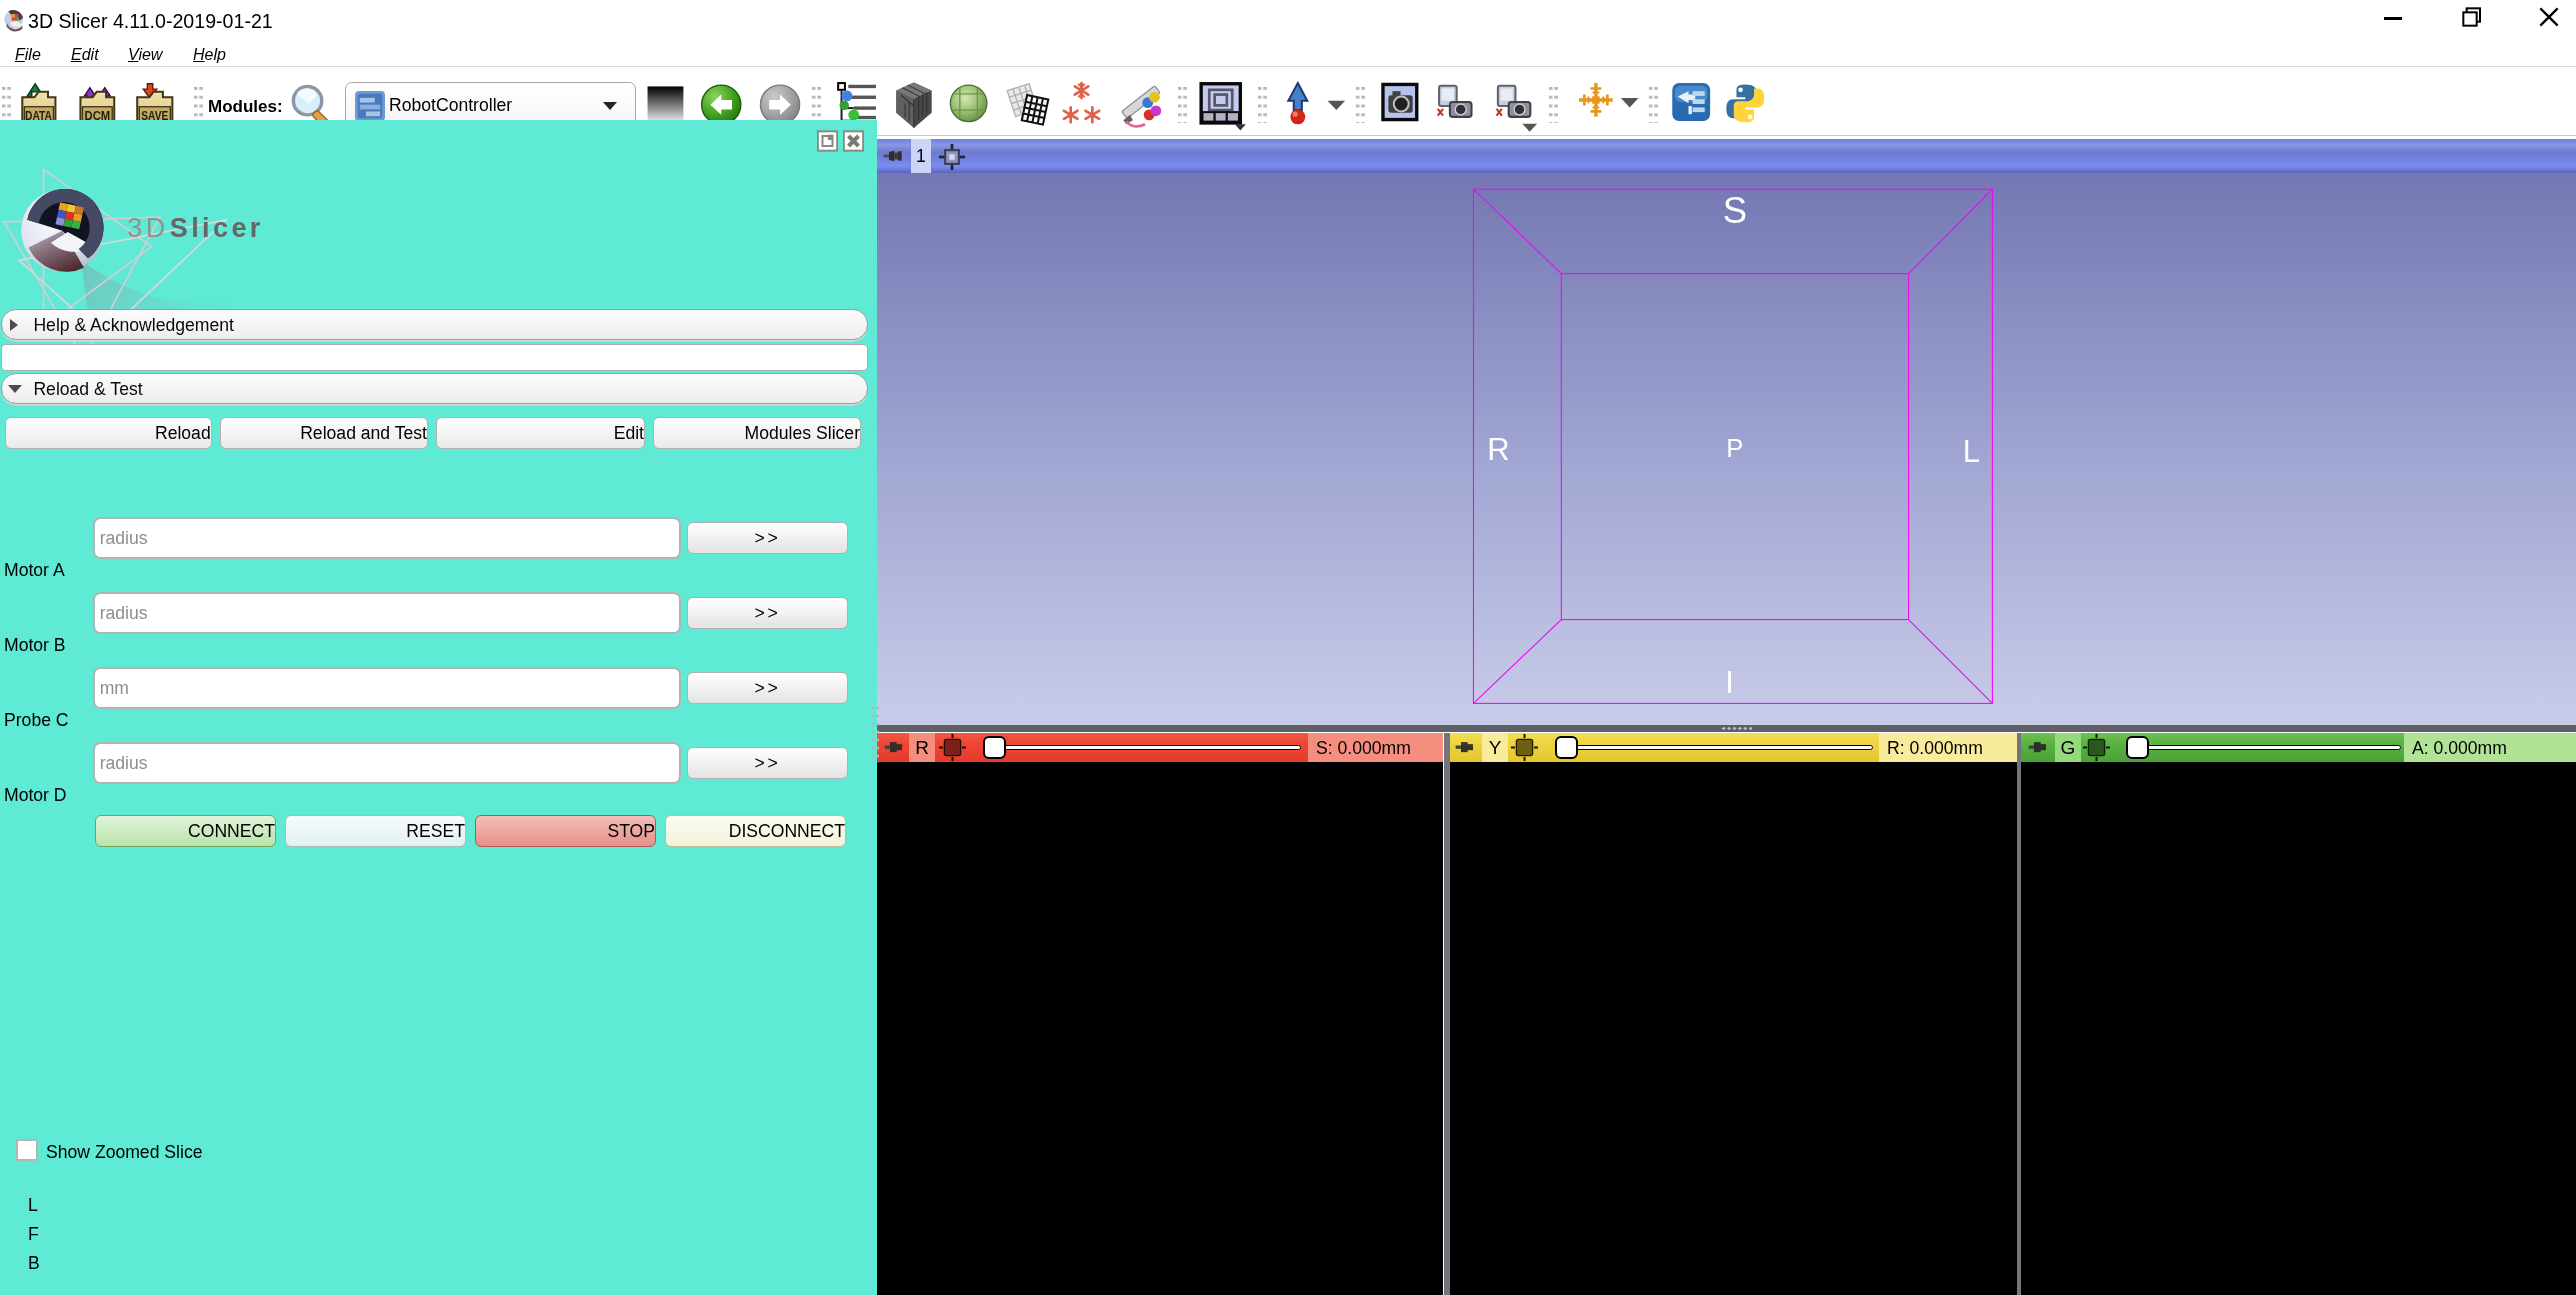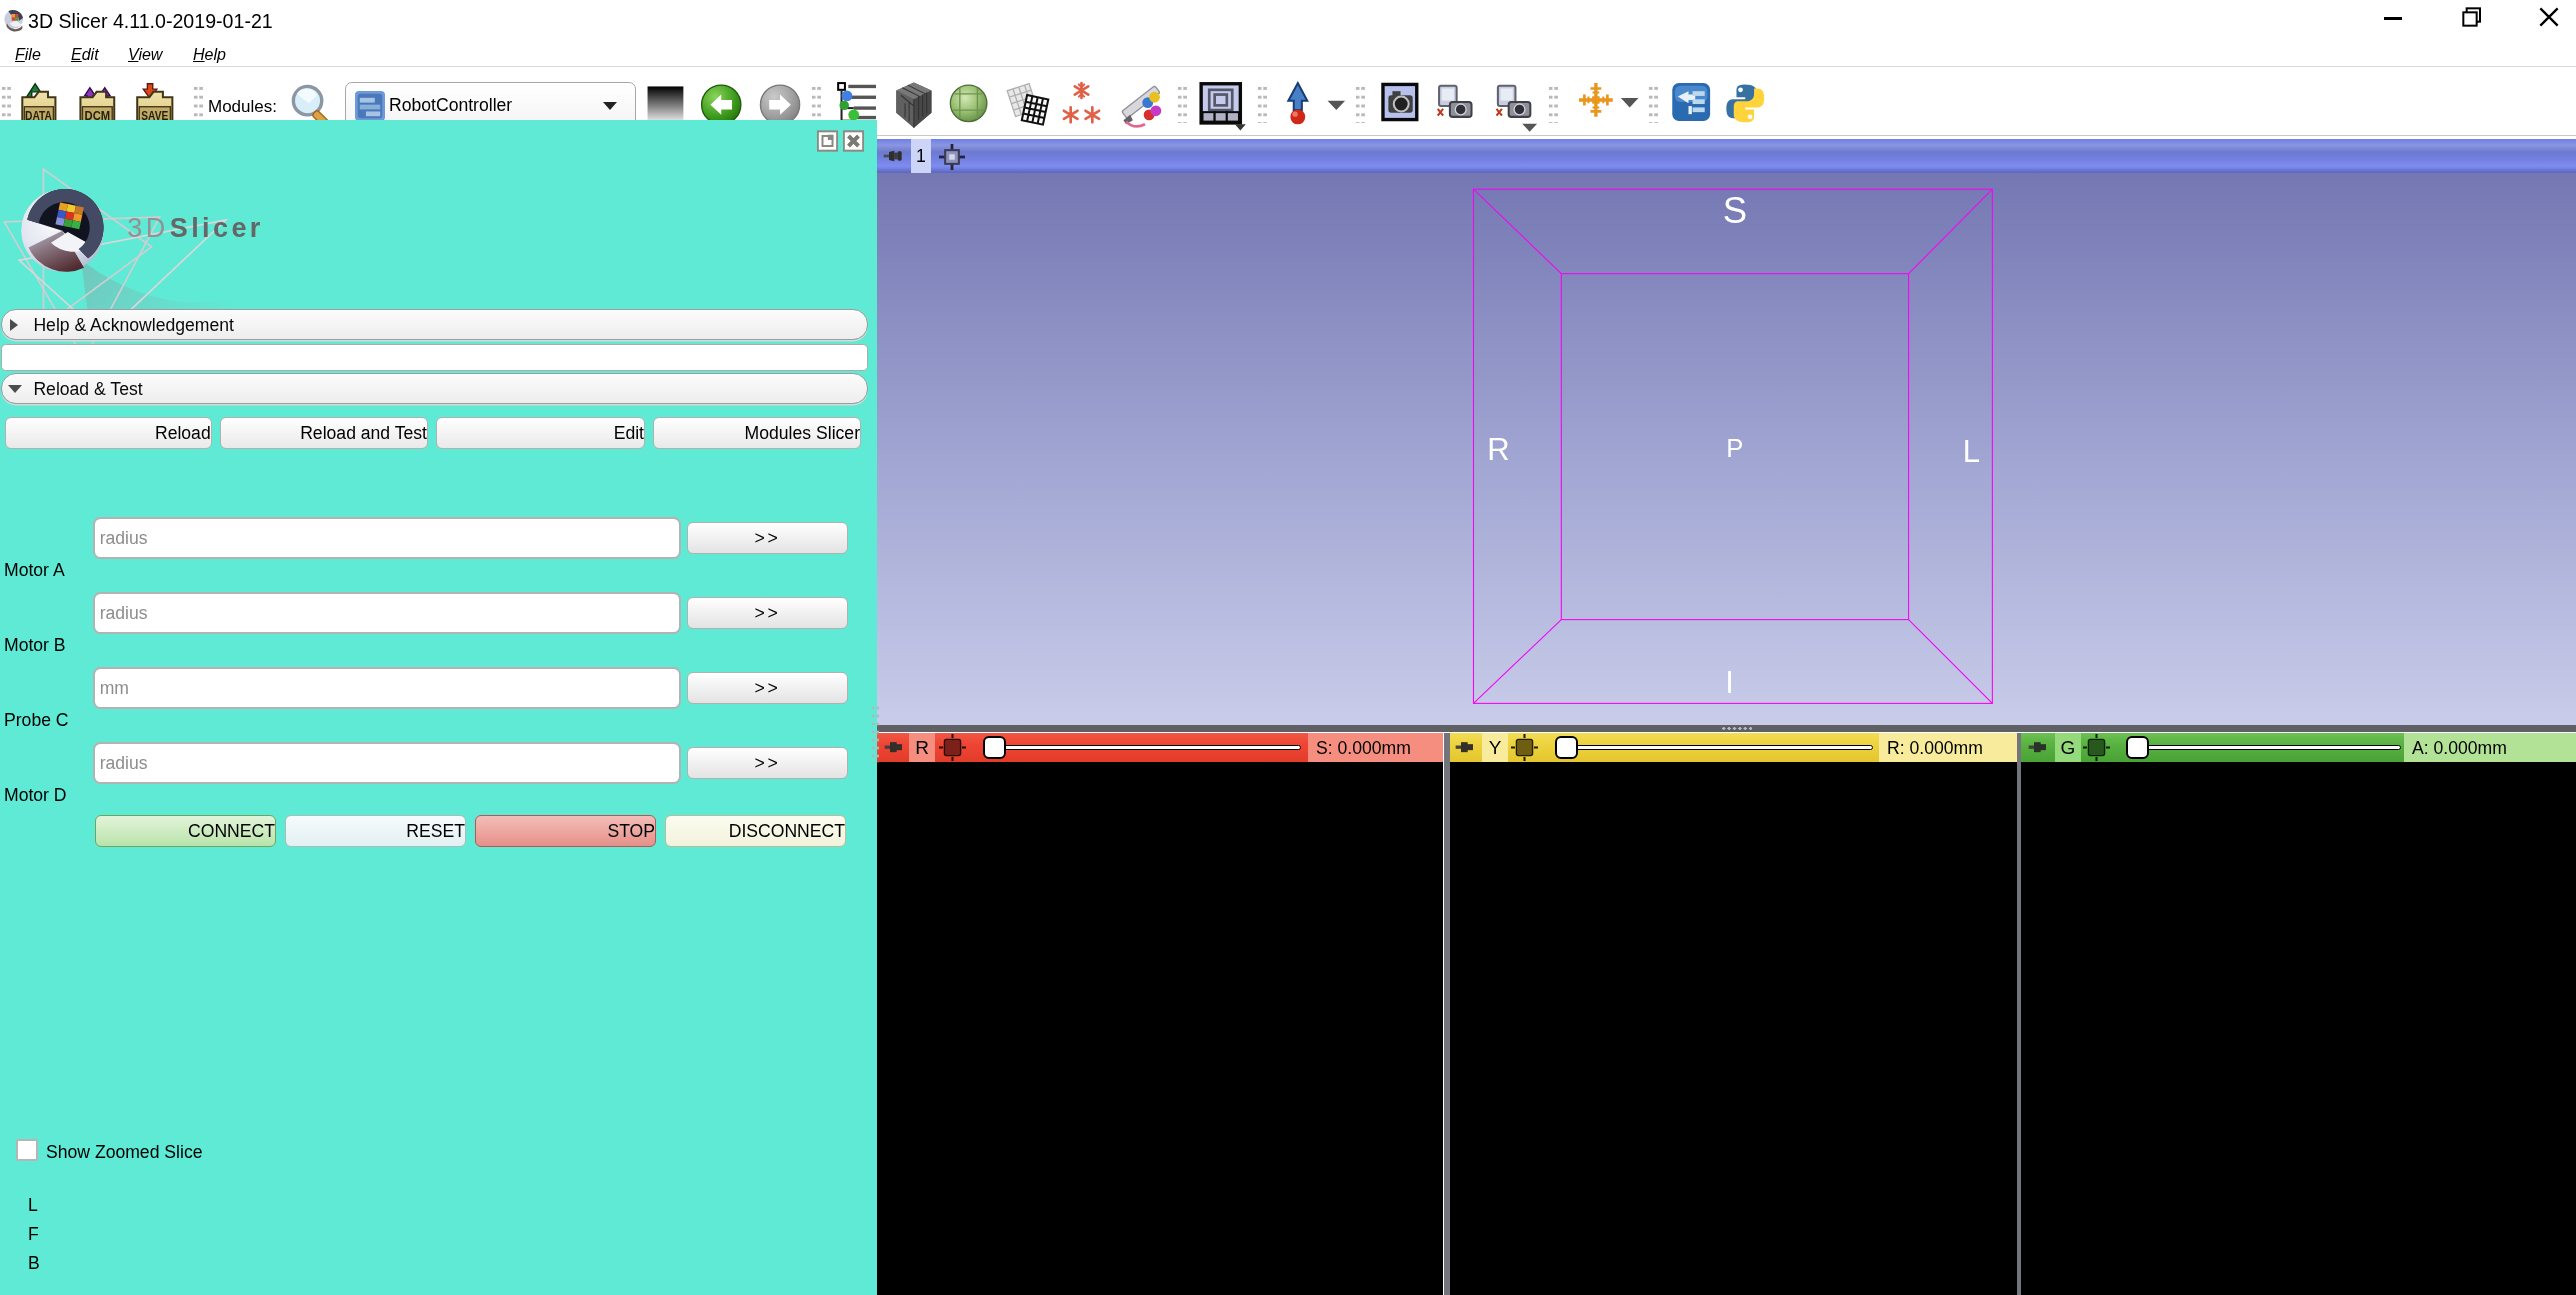--- a/index.html
+++ b/index.html
@@ -15,21 +15,21 @@
 #menubar { position:absolute; left:0; top:41px; width:2576px; height:26px; background:#fff;
   border-bottom:1.4px solid #d9d9d9; font-size:16px; }
 #menubar span.mi { position:absolute; top:4.7px;font-style:italic; }
 
 
 #toolbar { position:absolute; left:0; top:68px; width:2576px; height:68px; background:#fff;
   border-bottom:1.4px solid #c9c9c9; }
 .grip { position:absolute; top:16px; width:10.8px; height:39px;
   background-image:radial-gradient(circle, #b9b9b9 1.7px, transparent 2px);
   background-size:5.4px 8.8px; background-position:0 0; }
-.tlabel { position:absolute; font-size:17px; color:#000; }
+.tlabel { position:absolute; font-size:17px; color:#000;font-weight:bold; }
 
 
 #combo { position:absolute; left:345px; top:13.5px; width:291px; height:47px;
   border:1.4px solid #a7a7a7; border-radius:6.8px;
   background:linear-gradient(#ffffff,#f4f4f4); }
 #combo .ctext { position:absolute; left:43px; top:12px; font-size:17.6px; }
 #combo .carrow { position:absolute; right:17.6px; top:19.6px; width:0; height:0;
   border-left:7.4px solid transparent; border-right:7.4px solid transparent;
   border-top:8.8px solid #222; }
 

